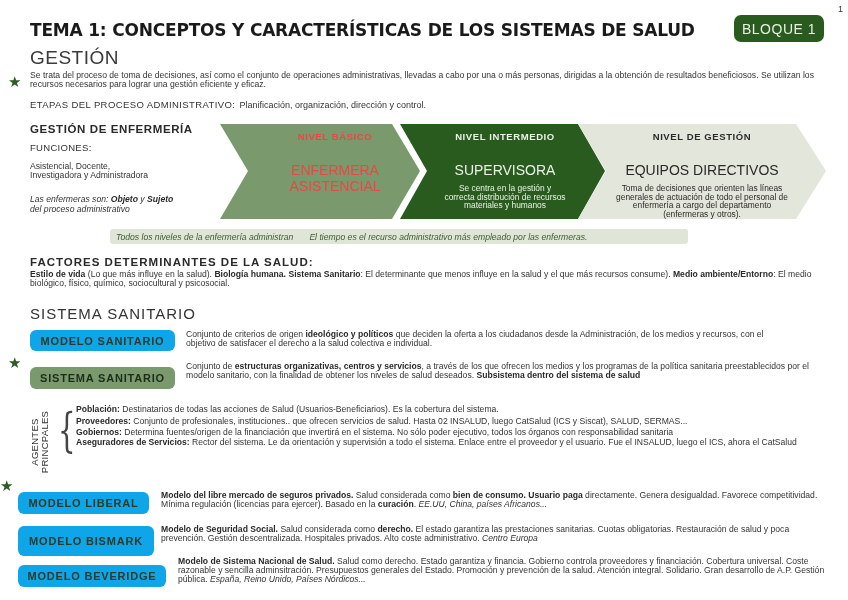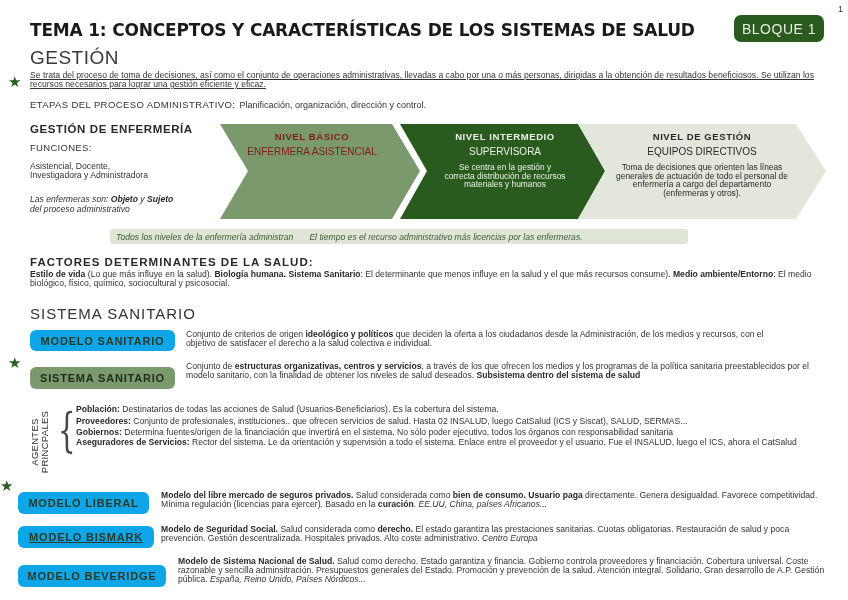--- a/index.html
+++ b/index.html
@@ -5,32 +5,32 @@
   * { box-sizing: border-box; margin: 0; padding: 0; }
   html, body { width: 848px; height: 600px; background: #ffffff; overflow: hidden; }
   body { position: relative; font-family: "Liberation Sans", sans-serif; color: #2a2a2a; }
   .abs { position: absolute; }
   .page-num { left: 838px; top: 4px; font-size: 9px; color: #333; }
   .title { left: 30px; top: 20px; font-size: 17px; font-weight: bold; color: #1a1a1a; letter-spacing: -0.2px; font-family: "DejaVu Sans", sans-serif; }
   .bloque { left: 734px; top: 15px; width: 90px; height: 27px; background: #285b1d; color: #e8efe4; border-radius: 7px; font-size: 14px; display:flex; align-items:center; justify-content:center; letter-spacing: 0.5px; }
   .h-gestion { left: 30px; top: 47px; font-size: 19px; color: #3a3a3a; letter-spacing: 0.5px; }
   .star { color: #2c5e24; font-size: 15px; line-height: 1; }
   .para { font-size: 8.6px; line-height: 9px; color: #333; }
-  .p-intro { left: 30px; top: 71px; width: 800px; text-decoration: underline; }
+  .p-intro { left: 30px; top: 71px; width: 800px; }
   .etapas { left: 30px; top: 99px; font-size: 9.5px; color: #333; letter-spacing: 0.4px; text-align: right; }
   .etapas .val { letter-spacing: 0; font-size: 9px; margin-left: 4px; }
   .h-enf { left: 30px; top: 123px; font-size: 11.5px; font-weight: bold; color: #2a2a2a; letter-spacing: 0.6px; }
   .funciones { left: 30px; top: 142px; font-size: 9.5px; color: #333; letter-spacing: 0.3px; }
   .func-list { left: 30px; top: 162px; font-size: 8.6px; line-height: 9px; color: #333; width: 180px; }
   .enf-note { left: 30px; top: 195px; font-size: 8.6px; line-height: 9.5px; font-style: italic; color: #333; width: 190px; }
   .chev { top: 124px; height: 95px; }
   .chev svg { position: absolute; left: 0; top: 0; }
   .chev .inner { position: absolute; top: 7px; text-align: center; }
   .chev .t1 { font-size: 9.5px; font-weight: bold; letter-spacing: 0.6px; }
-  .chev .t2 { font-size: 10px; margin-top: 4px; }
+  .chev .t2 { font-size: 14px; margin-top: 20px; }
   .chev .t3 { font-size: 8.4px; line-height: 8.6px; margin-top: 6px; }
   .note-bar { left: 110px; top: 229px; width: 578px; height: 15px; background: #dfe5d7; border-radius: 3px; font-size: 8.6px; font-style: italic; color: #3d5a31; display: flex; align-items:center; padding-left: 6px; }
   .note-bar span + span { margin-left: 16px; }
   .h-fact { left: 30px; top: 256px; font-size: 11.5px; font-weight: bold; letter-spacing: 1px; color: #2a2a2a; }
   .p-fact { left: 30px; top: 270px; width: 790px; }
   .h-sis { left: 30px; top: 305px; font-size: 15px; letter-spacing: 1px; color: #333; }
   .pill { border-radius: 6px; font-weight: bold; font-size: 11px; letter-spacing: 0.8px; display: flex; align-items: center; justify-content: center; color: #2c3a28; }
   .pill.light { background: #0ea5e9; }
   .pill.mid { background: #7a9a6e; color: #1e2b1a; }
   .desc { font-size: 8.6px; line-height: 9px; color: #333; }
@@ -66,21 +66,21 @@
 </div>
 <div class="abs enf-note">
   <span>Las enfermeras son: </span><b>Objeto</b><span> y </span><b>Sujeto</b><br>
   <span>del proceso administrativo</span>
 </div>
 
 <div class="abs chev" style="left:220px; width:200px;">
   <svg width="200" height="95">
       <polygon points="0,0 172,0 200,47 172,95 0,95 28,47" fill="#7a9a6e"></polygon>
     </svg>
-  <div class="inner" style="left:22px; width:140px; color:#7f1d1d;text-align:center;">
+  <div class="inner" style="left:45px; width:140px; color:#ef4444;text-align:center;">
     <div class="t1">NIVEL BÁSICO</div>
     <div class="t2">ENFERMERA ASISTENCIAL</div>
   </div>
 </div>
 
 <div class="abs chev" style="left:400px; width:205px;">
   <svg width="205" height="95">
       <polygon points="0,0 178,0 205,47 178,95 0,95 27,47" fill="#285b1d"></polygon>
     </svg>
   <div class="inner" style="left:30px; width:150px; color:#ecf2e8;">
@@ -96,21 +96,21 @@
     </svg>
   <div class="inner" style="left:30px; width:188px; color:#2a2a2a;">
     <div class="t1">NIVEL DE GESTIÓN</div>
     <div class="t2">EQUIPOS DIRECTIVOS</div>
     <div class="t3" style="padding:0 4px;">Toma de decisiones que orienten las líneas generales de actuación de todo el personal de enfermería a cargo del departamento (enfermeras y otros).</div>
   </div>
 </div>
 
 <div class="abs note-bar">
   <span>Todos los niveles de la enfermería administran</span>
-  <span>El tiempo es el recurso administrativo más licencias por las enfermeras.</span>
+  <span>El tiempo es el recurso administrativo más empleado por las enfermeras.</span>
 </div>
 
 <div class="abs h-fact">FACTORES DETERMINANTES DE LA SALUD:</div>
 <div class="abs para p-fact">
   <b>Estilo de vida</b><span> (Lo que más influye en la salud). </span><b>Biología humana. Sistema Sanitario</b><span>: El determinante que menos influye en la salud y el que más recursos consume). </span><b>Medio ambiente/Entorno</b><span>: El medio biológico, físico, químico, sociocultural y psicosocial.</span>
 </div>
 
 <div class="abs h-sis">SISTEMA SANITARIO</div>
 
 <div class="abs pill light" style="left:30px; top:330px; width:145px; height:21px;">MODELO SANITARIO</div>
@@ -139,21 +139,21 @@
   <div class="row" style="margin-bottom:3px; line-height:9px;"><b>Aseguradores de Servicios:</b><span> Rector del sistema. Le da orientación y supervisión a todo el sistema. Enlace entre el proveedor y el usuario. Fue el INSALUD, luego el ICS, ahora el CatSalud</span></div>
 </div>
 
 <div class="abs star" style="left:0px; top:478px;">★</div>
 
 <div class="abs pill light" style="left:18px; top:492px; width:131px; height:22px;">MODELO LIBERAL</div>
 <div class="abs desc" style="left:161px; top:491px; width:665px;">
   <b>Modelo del libre mercado de seguros privados.</b><span> Salud considerada como </span><b>bien de consumo. Usuario paga</b><span> directamente. Genera desigualdad. Favorece competitividad. Mínima regulación (licencias para ejercer). Basado en la </span><b>curación</b><span>. </span><i>EE.UU, China, países Africanos...</i>
 </div>
 
-<div class="abs pill light" style="left:18px; top:526px; width:136px; height:22px;text-decoration:underline;">MODELO BISMARK</div>
+<div class="abs pill light" style="left:18px; top:526px; width:136px; height:30px;">MODELO BISMARK</div>
 <div class="abs desc" style="left:161px; top:525px; width:665px;">
   <b>Modelo de Seguridad Social.</b><span> Salud considerada como </span><b>derecho.</b><span> El estado garantiza las prestaciones sanitarias. Cuotas obligatorias. Restauración de salud y poca prevención. Gestión descentralizada. Hospitales privados. Alto coste administrativo. </span><i>Centro Europa</i>
 </div>
 
 <div class="abs pill light" style="left:18px; top:565px; width:148px; height:22px;">MODELO BEVERIDGE</div>
 <div class="abs desc" style="left:178px; top:557px; width:665px;">
   <b>Modelo de Sistema Nacional de Salud.</b><span>  Salud como derecho. Estado garantiza y financia. Gobierno controla proveedores y financiación. Cobertura universal. Coste razonable y sencilla adminsitración. Presupuestos generales del Estado. Promoción y prevención de la salud. Atención integral. Solidario. Gran desarrollo de A.P. Gestión pública. </span><i>España, Reino Unido, Países Nórdicos...</i>
 </div>
 
 </body></html>

